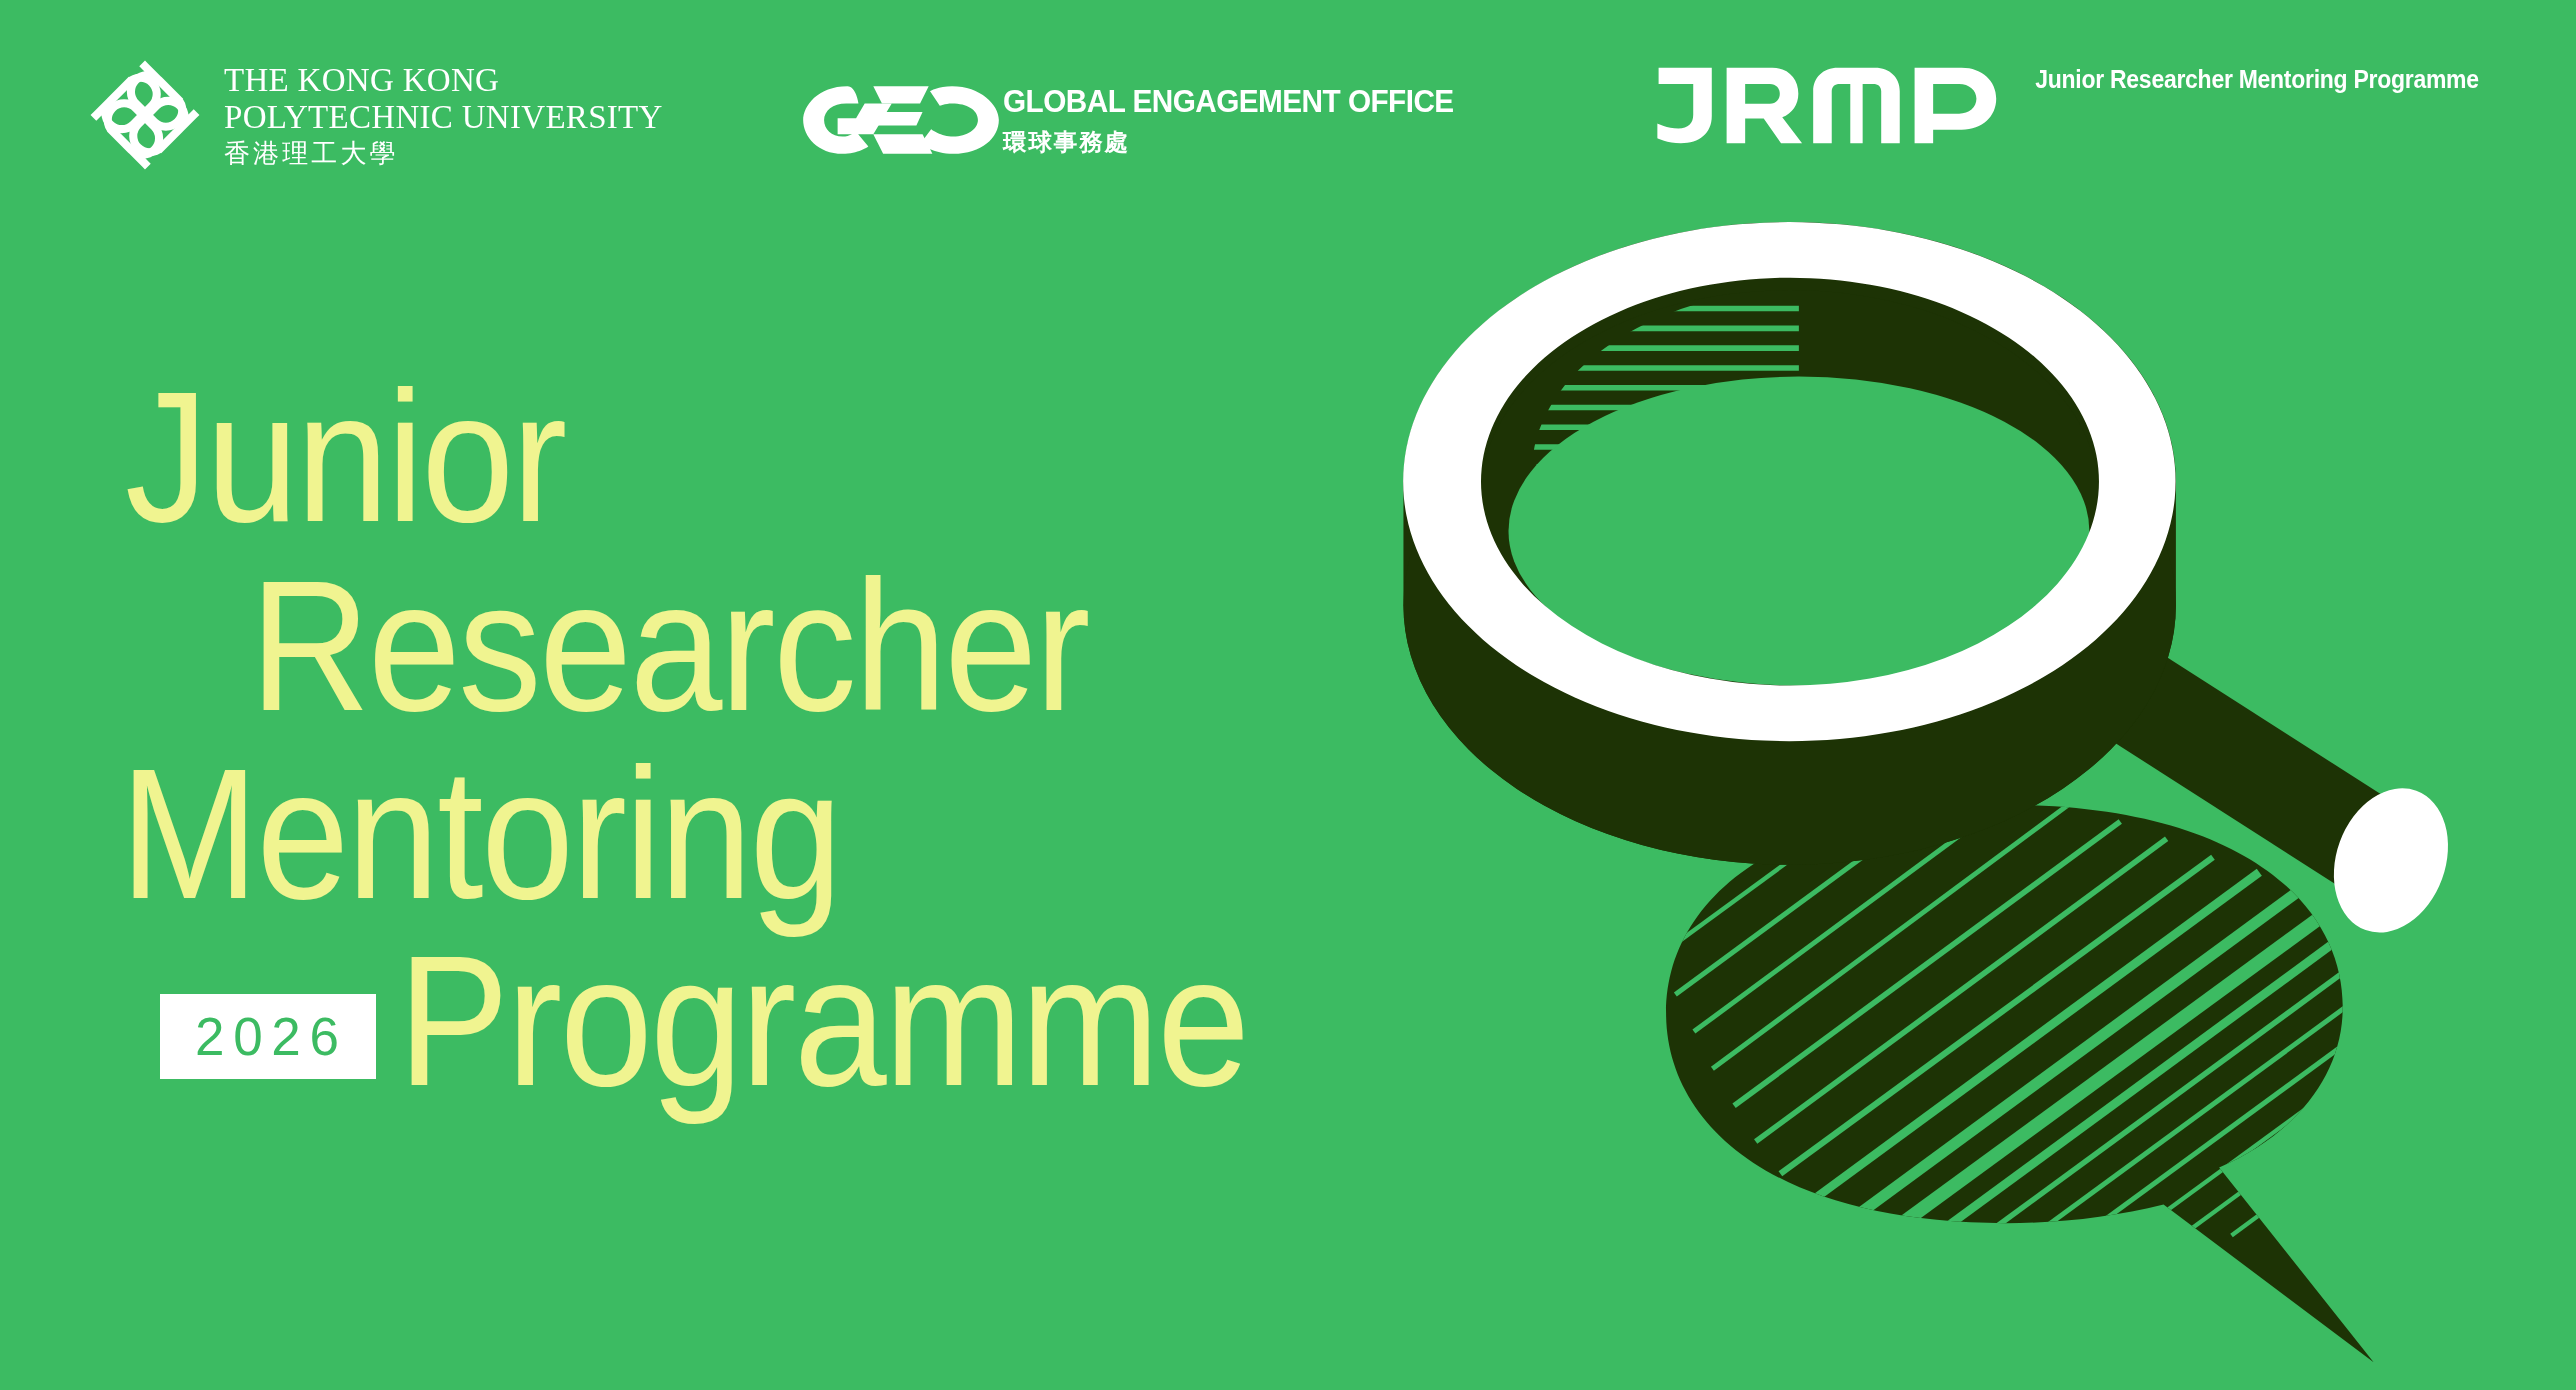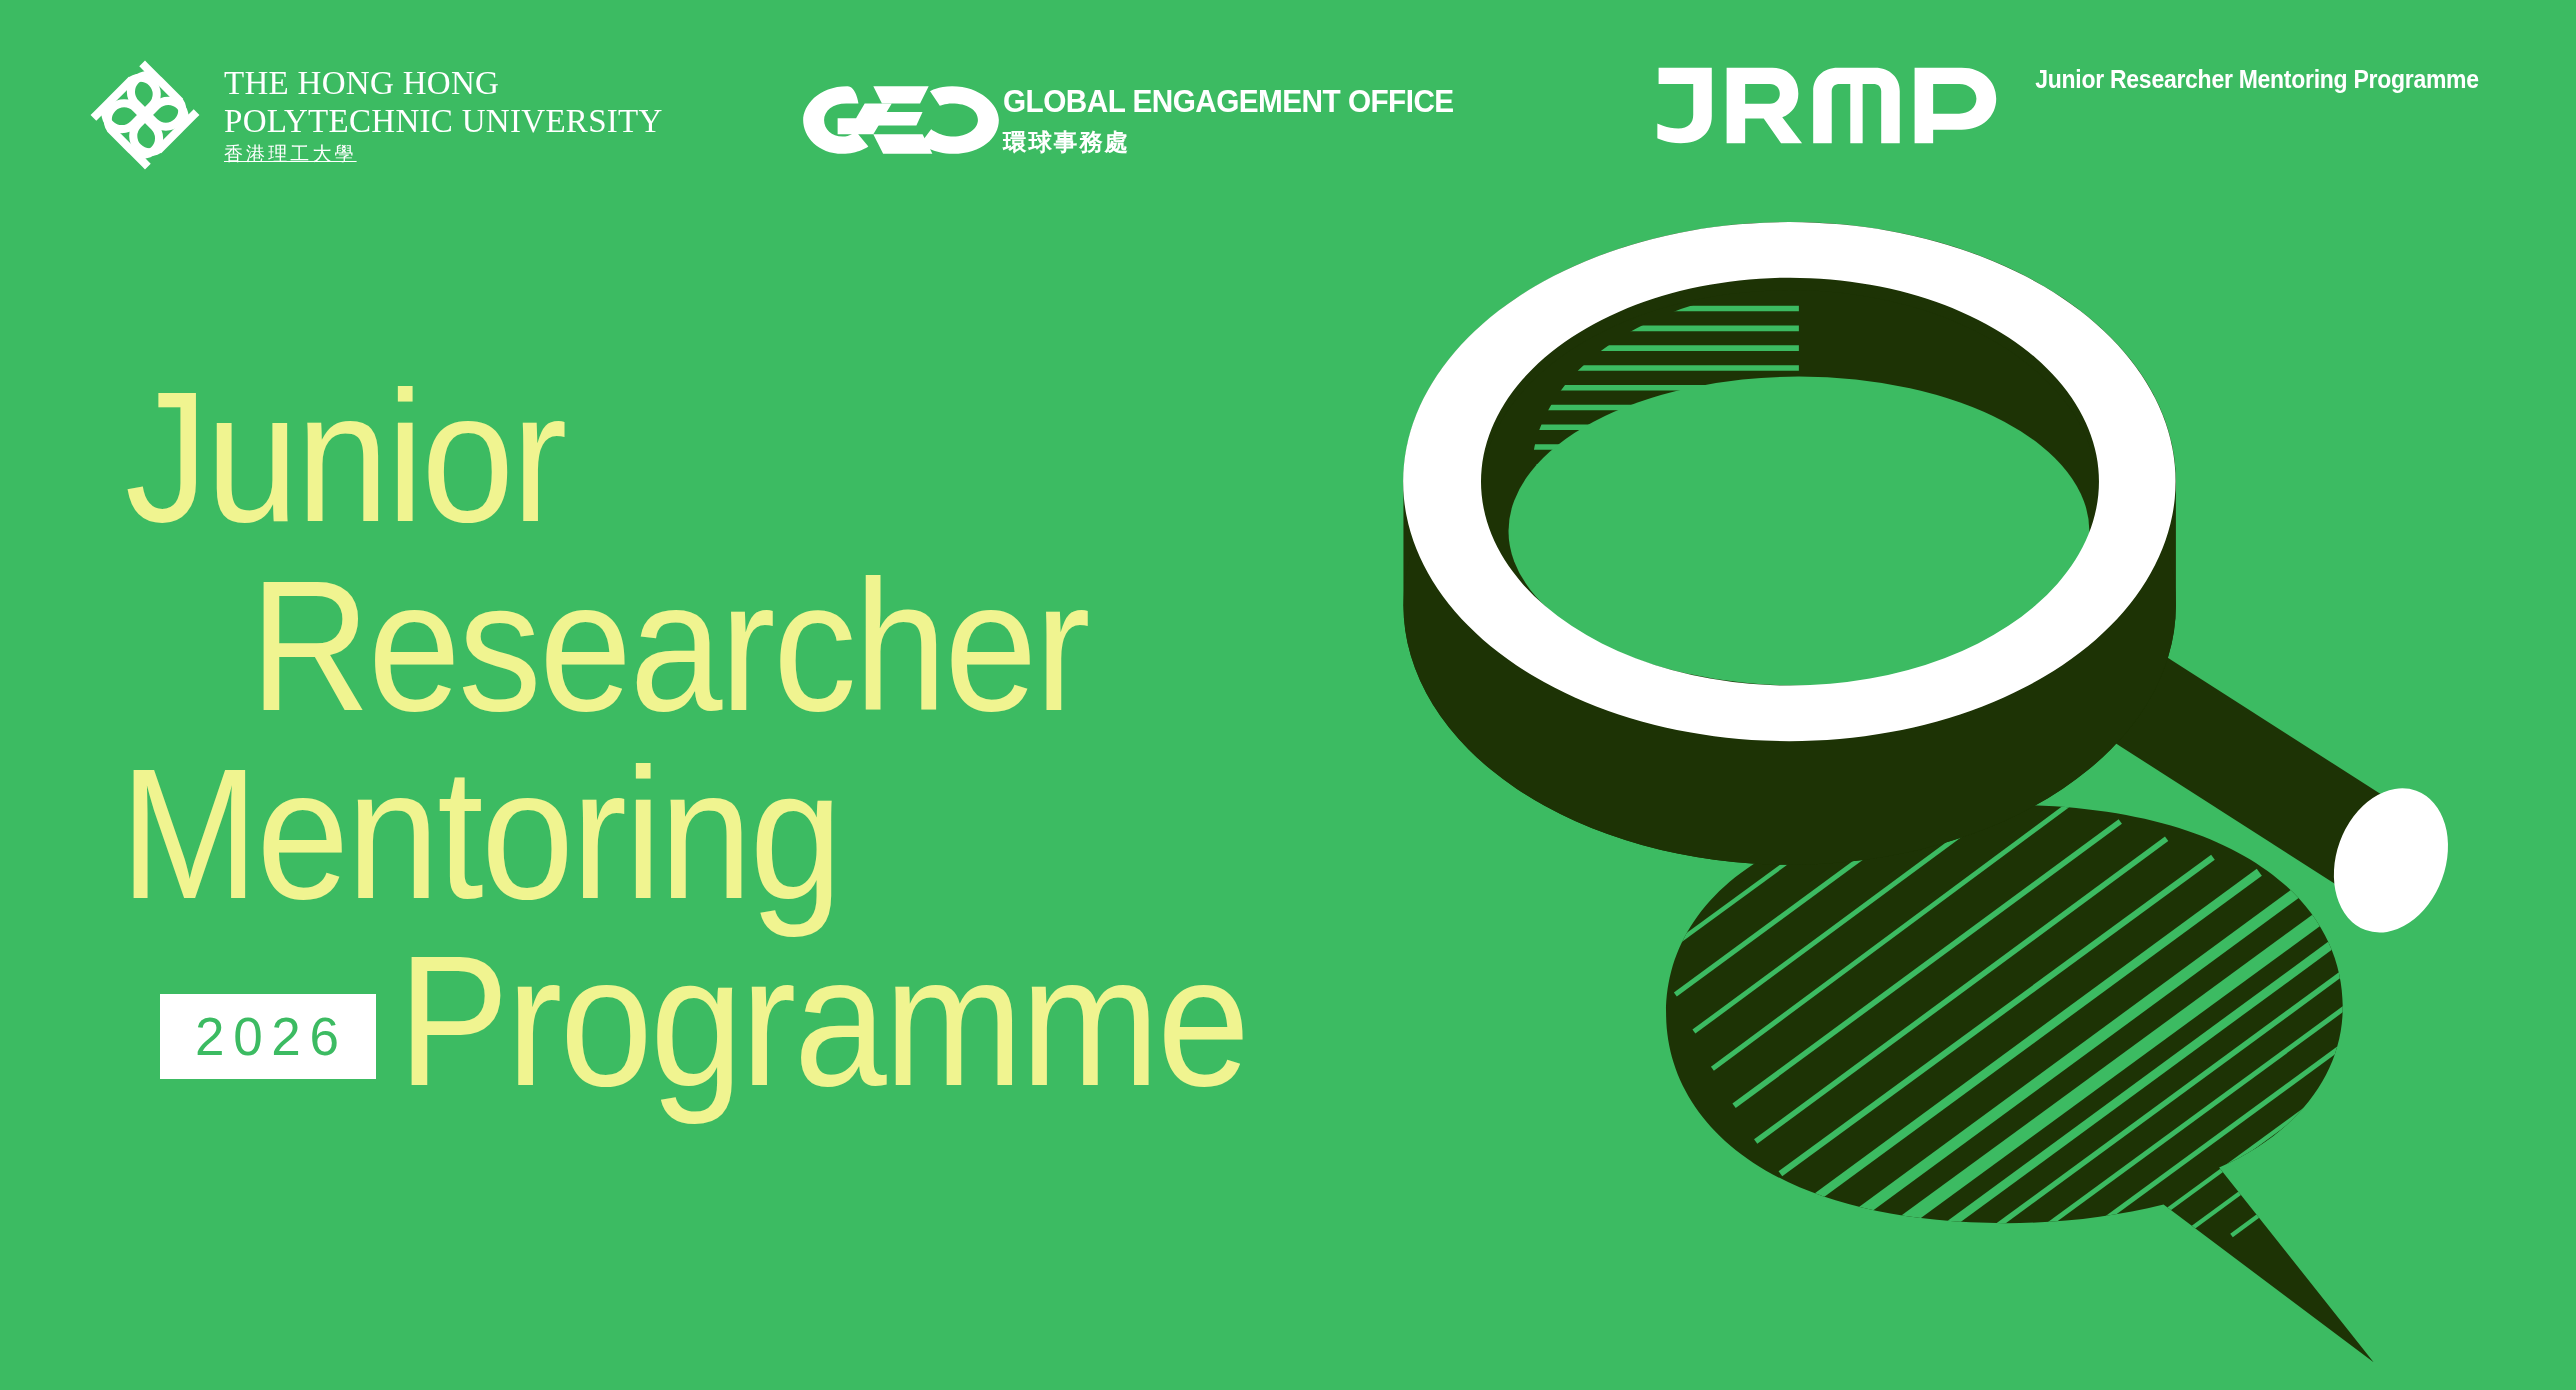--- a/index.html
+++ b/index.html
@@ -40,24 +40,23 @@
     color: #ffffff;
     font-size: 33px;
     letter-spacing: 0.3px;
     white-space: nowrap;
   }
   .polyu-line1 { margin-bottom: 4.3px; }
   .polyu-line2 { margin-bottom: 6px; }
   .polyu-cn {
     color: #ffffff;
     font-family: "DejaVu Sans", sans-serif;
-    font-size: 19px;
+    font-size: 26px;
     letter-spacing: 3.1px;
     white-space: nowrap;
-    text-decoration: underline;
   }
 
   .logo-geo {
     position: absolute;
     left: 799px;
     top: 80px;
     display: flex;
     align-items: center;
   }
   .geo-mark { width: 204px; height: 80px; display: block; }
@@ -300,21 +299,21 @@
     <div class="logo-polyu">
       <svg class="polyu-knot" viewBox="0 0 100 100">
         <g fill="none" stroke="#ffffff" stroke-width="7" stroke-linecap="square">
           <path d="M50 8 L78 36 A14 14 0 0 1 58 56 L42 40 A14 14 0 0 1 62 20 L78 36"></path>
           <path d="M92 50 L64 78 A14 14 0 0 1 44 58 L60 42 A14 14 0 0 1 80 62 L64 78"></path>
           <path d="M50 92 L22 64 A14 14 0 0 1 42 44 L58 60 A14 14 0 0 1 38 80 L22 64"></path>
           <path d="M8 50 L36 22 A14 14 0 0 1 56 42 L40 58 A14 14 0 0 1 20 38 L36 22"></path>
         </g>
       </svg>
       <div class="polyu-wordmark">
-        <div class="polyu-line1">THE HONG HONG</div>
+        <div class="polyu-line1">THE KONG KONG</div>
         <div class="polyu-line2">POLYTECHNIC UNIVERSITY</div>
         <div class="polyu-cn">香港理工大學</div>
       </div>
     </div>
 
     <div class="logo-geo">
       <svg class="geo-mark" viewBox="0 0 330 130">
         <g fill="#ffffff">
           <path d="M78 10 C30 10 6 42 6 65 C6 92 30 120 70 120 C95 120 112 108 112 108
                    L92 84 C92 84 82 92 70 92 C52 92 40 80 40 65 C40 50 54 38 76 38

